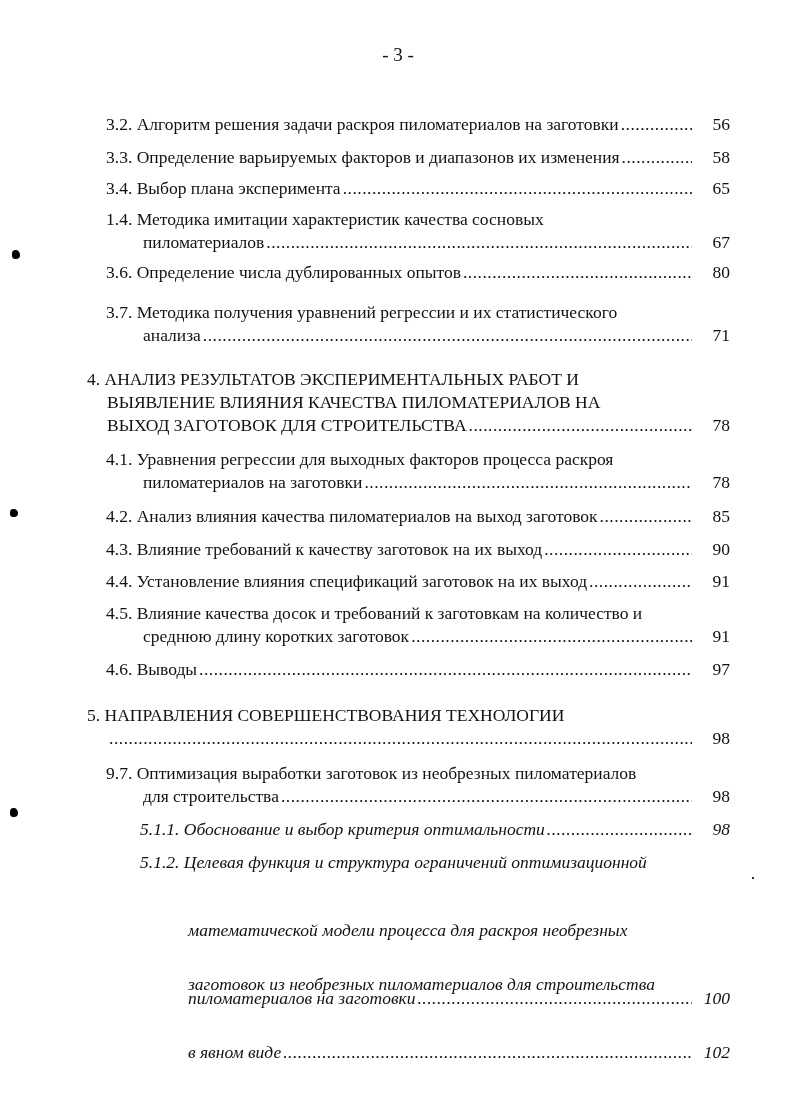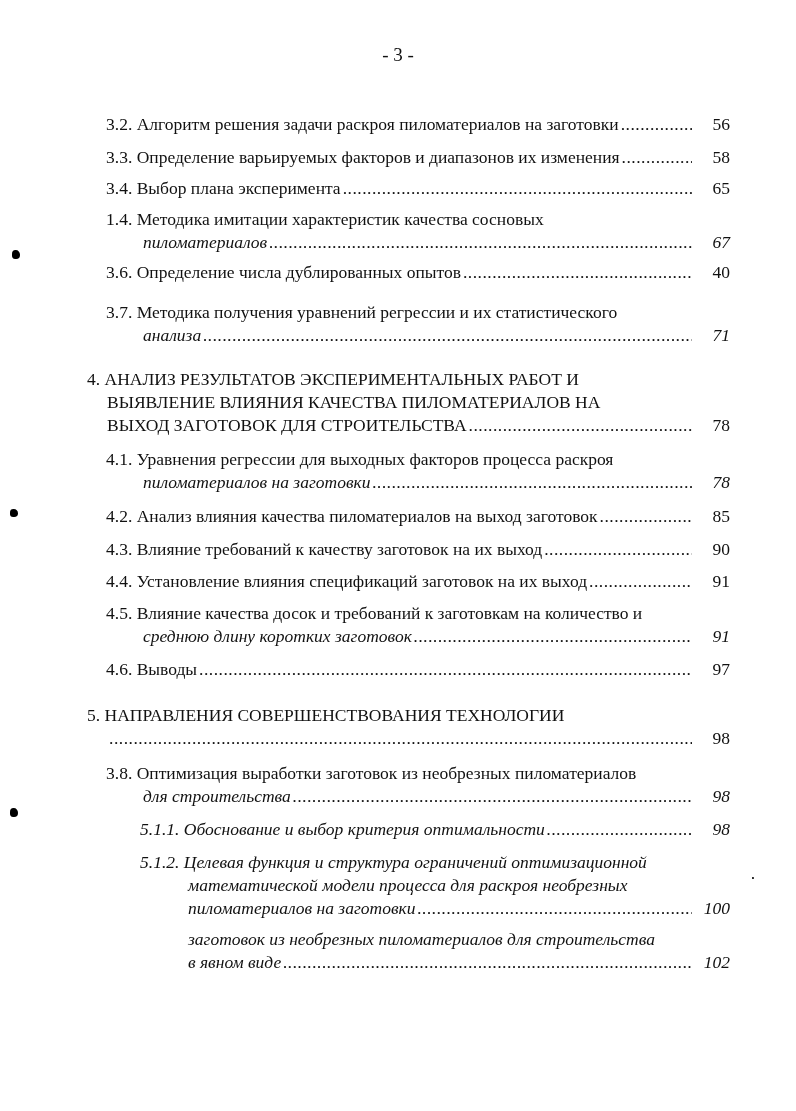--- a/index.html
+++ b/index.html
@@ -19,23 +19,23 @@
       letter-spacing: 0.5px;
     }
     .entry .dots::after {
       content: "..................................................................................................................................................................................................................";
     }
     .entry .pg { text-align: right; min-width: 30px; padding-left: 6px; }
     .lvl2 { left: 106px; width: 624px; }
     .lvl1 { left: 87px; width: 643px; }
     .lvl3 { left: 140px; width: 590px; font-style: italic; }
     .line { display: block; white-space: nowrap; }
-    .indent2 { padding-left: 37px; font-style: italic; }
+    .indent2 { padding-left: 37px; }
     .indent1 { padding-left: 20px; }
-    .indent3 { padding-left: 48px; }
+    .indent3 { padding-left: 48px; margin-top: 45px; }
     .mark {
       position: absolute; background: #000; border-radius: 45% 55% 50% 40%;
     }
   </style>
 </head>
 <body>
 
 <div class="page-num">- 3 -</div>
 
 <div class="entry lvl2" style="top:113px">
@@ -53,21 +53,21 @@
 <div class="entry lvl2" style="top:208px">
   <span class="line"><span>1.4.</span>&nbsp;<span>Методика имитации характеристик качества сосновых</span></span>
   <div class="row indent2">
       <span>пиломатериалов</span>
       <span class="dots"></span>
       <span class="pg">67</span>
     </div>
 </div>
 
 <div class="entry lvl2" style="top:261px">
-  <div class="row"><span>3.6.</span>&nbsp;<span>Определение числа дублированных опытов</span><span class="dots"></span><span class="pg">40</span></div>
+  <div class="row"><span>3.6.</span>&nbsp;<span>Определение числа дублированных опытов</span><span class="dots"></span><span class="pg">80</span></div>
 </div>
 
 <div class="entry lvl2" style="top:301px">
   <span class="line"><span>3.7.</span>&nbsp;<span>Методика получения уравнений регрессии и их статистического</span></span>
   <div class="row indent2">
       <span>анализа</span>
       <span class="dots"></span>
       <span class="pg">71</span>
     </div>
 </div>
@@ -118,21 +118,21 @@
 
 <div class="entry lvl1" style="top:704px">
   <span class="line"><span>5.</span>&nbsp;<span>НАПРАВЛЕНИЯ СОВЕРШЕНСТВОВАНИЯ ТЕХНОЛОГИИ</span></span>
   <div class="row indent1">
       <span class="dots"></span>
       <span class="pg">98</span>
     </div>
 </div>
 
 <div class="entry lvl2" style="top:762px">
-  <span class="line"><span>3.8.</span>&nbsp;<span>Оптимизация выработки заготовок из необрезных пиломатериалов</span></span>
+  <span class="line"><span>9.7.</span>&nbsp;<span>Оптимизация выработки заготовок из необрезных пиломатериалов</span></span>
   <div class="row indent2">
       <span>для строительства</span>
       <span class="dots"></span>
       <span class="pg">98</span>
     </div>
 </div>
 
 <div class="entry lvl3" style="top:818px">
   <div class="row"><span>5.1.1.</span>&nbsp;<span>Обоснование и выбор критерия оптимальности</span><span class="dots"></span><span class="pg">98</span></div>
 </div>

